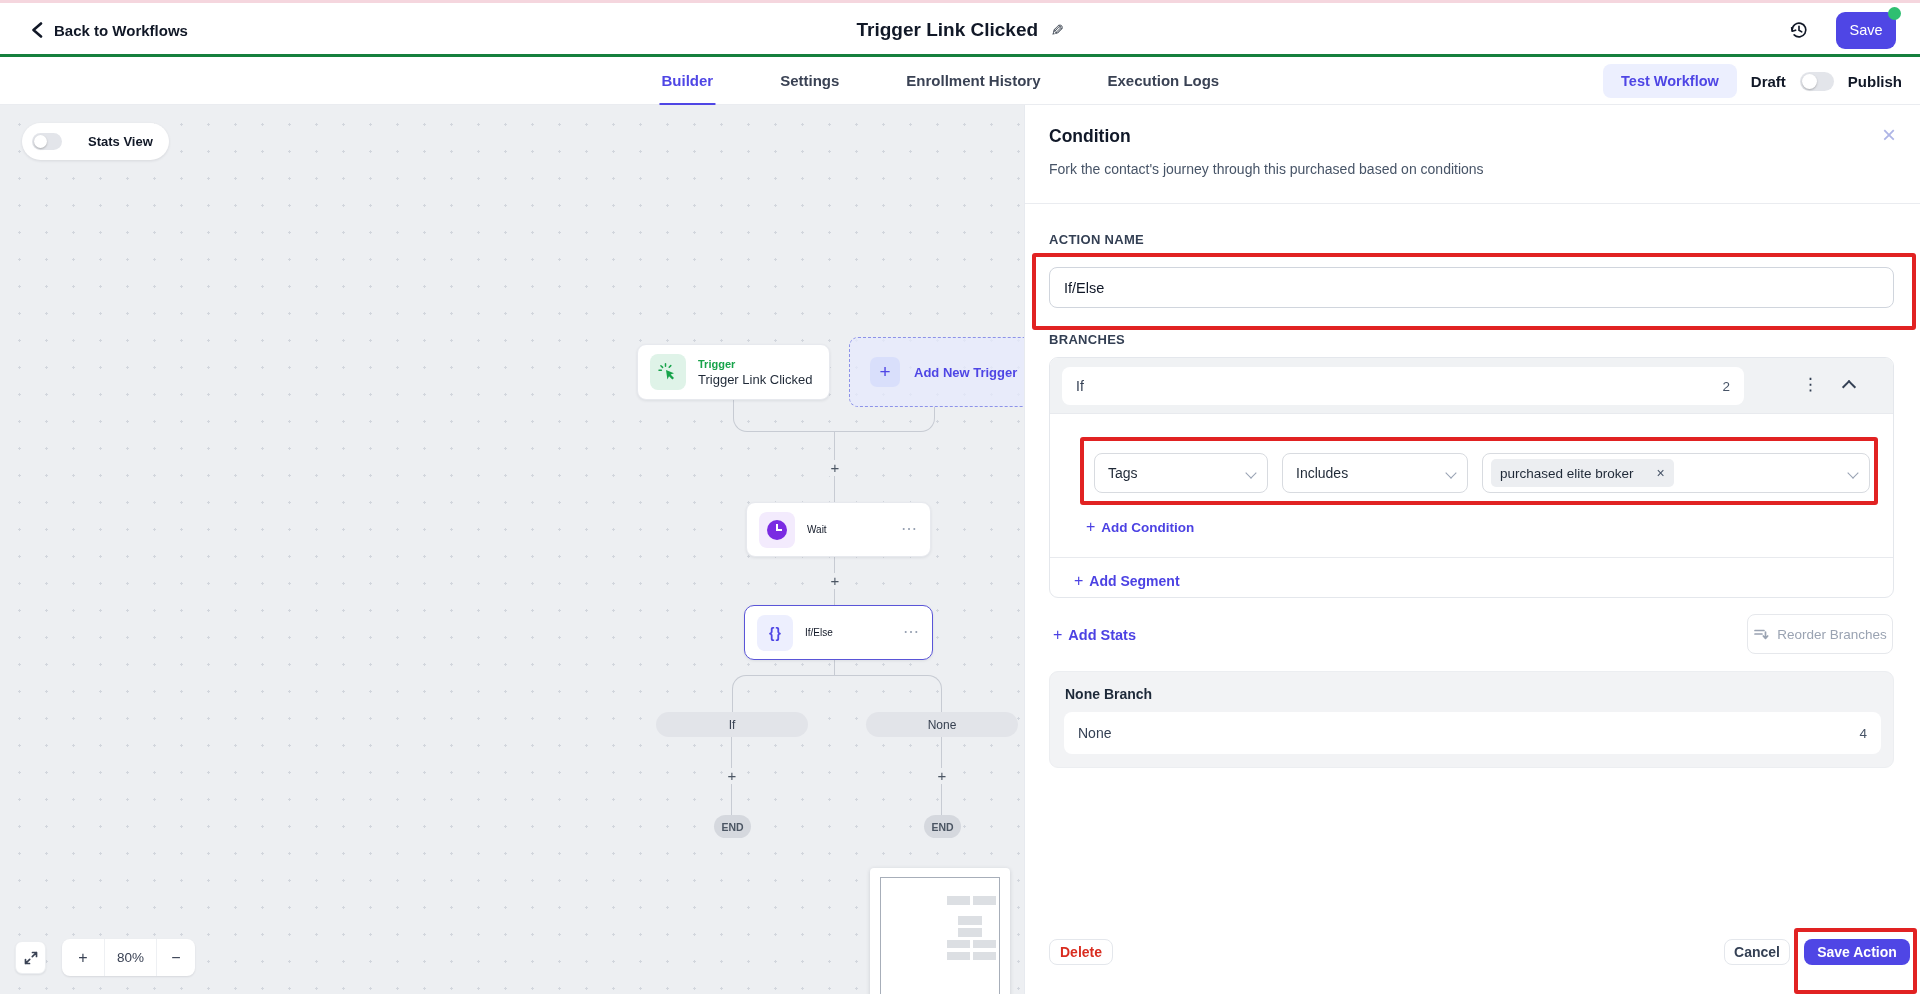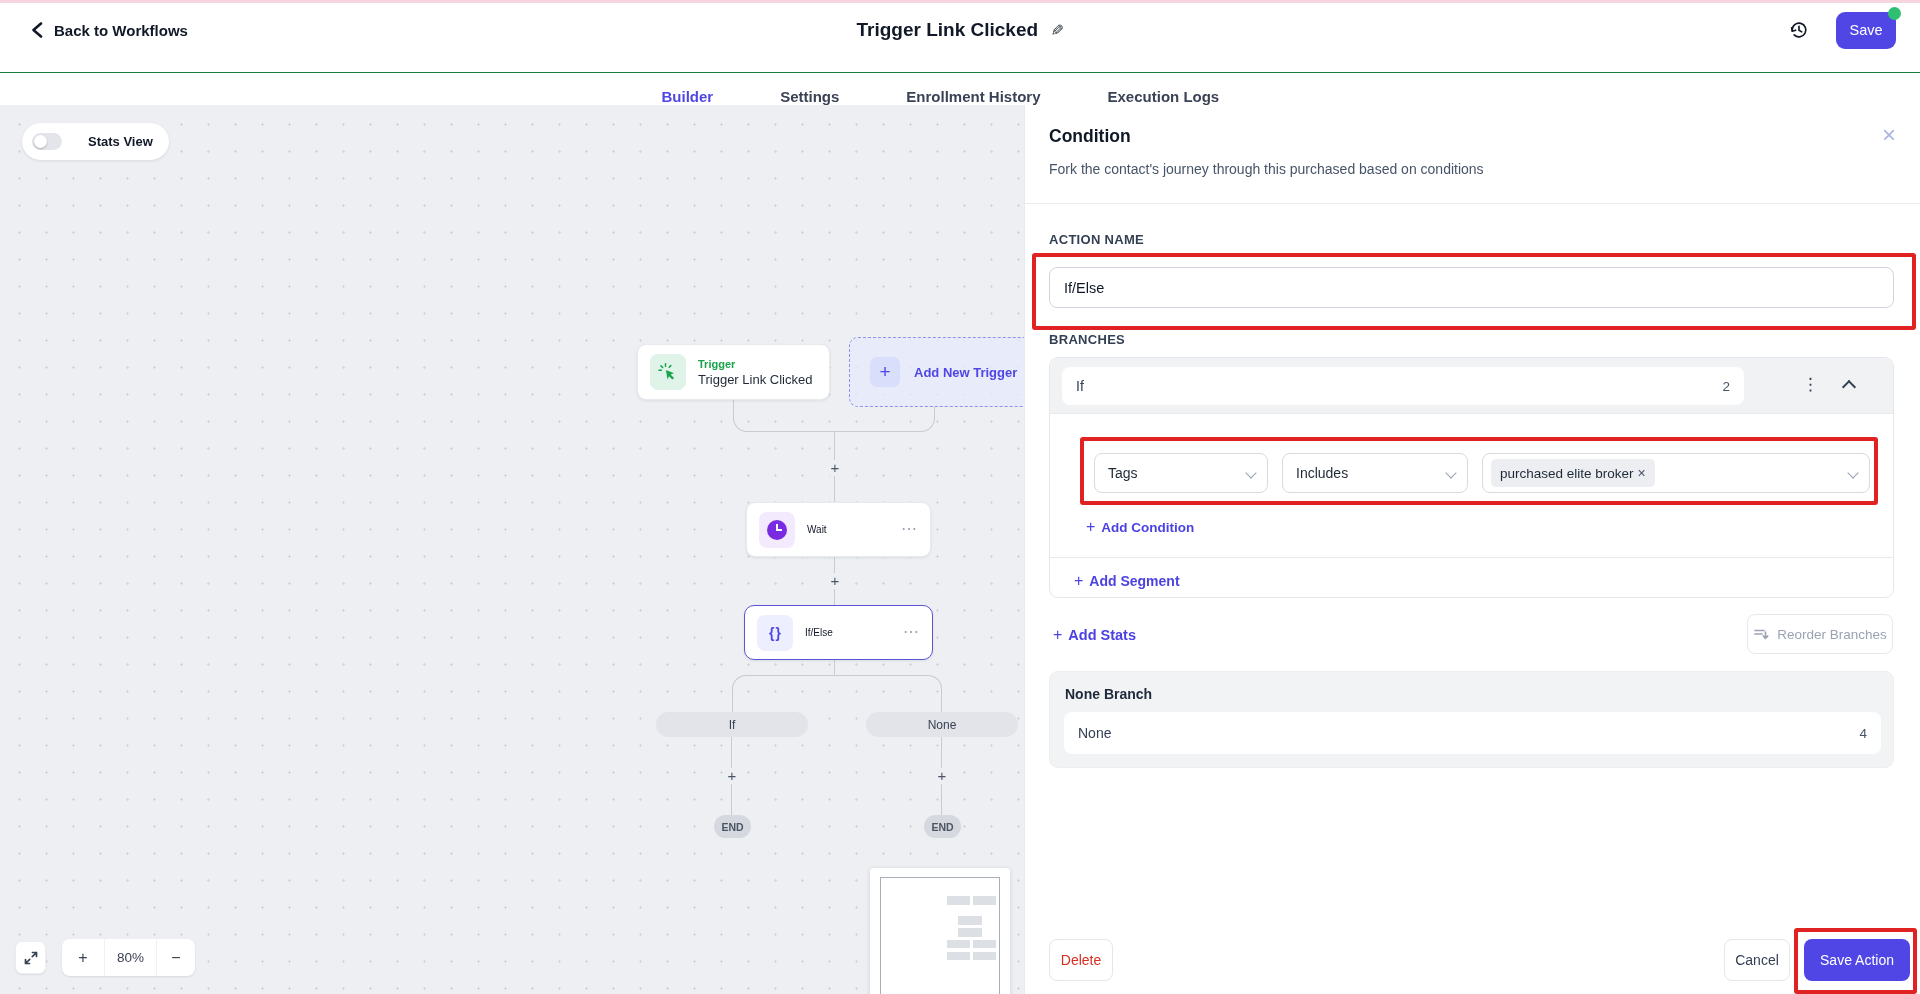--- a/index.html
+++ b/index.html
@@ -2,21 +2,21 @@
 <html><head>
 <meta charset="utf-8">
 <style>
   * { margin:0; padding:0; box-sizing:border-box; }
   html,body { width:1920px; height:994px; overflow:hidden; }
   body { font-family:"Liberation Sans", sans-serif; color:#101828; background:#fff; }
   #app { position:relative; width:1920px; height:994px; overflow:hidden; }
 
   
   .topstrip { height:3px; background:#f5d6de; }
-  .appbar { position:relative; height:70px; background:#fff; border-bottom:1px solid #15803d; }
+  .appbar { position:relative; height:54px; background:#fff; border-bottom:3px solid #15803d; }
   .back { position:absolute; left:30px; top:0; height:54px; display:flex; align-items:center; gap:10px; cursor:pointer; }
   .back span { font-size:15px; font-weight:700; color:#111827; }
   .title-wrap { position:absolute; left:50%; top:0; transform:translateX(-50%); height:54px; display:flex; align-items:center; gap:12px; }
   .title-wrap .title { font-size:19px; font-weight:700; color:#111827; }
   .pencil { font-size:16px; color:#1f2937; transform:scaleX(-1); cursor:pointer; }
   .appbar-right { position:absolute; right:24px; top:0; height:54px; display:flex; align-items:center; gap:26px; }
   .save-btn { position:relative; width:60px; height:37px; background:#4f46e5; border:none; border-radius:9px; color:#fff; font-size:14.5px; font-weight:400; font-family:inherit; cursor:pointer; }
   .green-dot { position:absolute; right:-5px; top:-5px; width:13px; height:13px; border-radius:50%; background:#2fbf71; }
 
   
@@ -92,38 +92,38 @@
   .branch-name-field .bn { font-size:14px; color:#344054; flex:1; }
   .branch-name-field .count { font-size:13.5px; color:#475467; }
   .kebab { position:absolute; left:752px; top:16px; font-size:17px; color:#344054; cursor:pointer; }
   .chev-up { position:absolute; left:794px; top:24px; width:10px; height:10px; border-left:2px solid #344054; border-top:2px solid #344054; transform:rotate(45deg); cursor:pointer; }
 
   .select { position:absolute; height:40px; border:1px solid #d8dbe0; border-radius:8px; background:#fff; display:flex; align-items:center; padding:0 30px 0 13px; font-size:14px; color:#1f2937; cursor:pointer; }
   .select .cd { position:absolute; right:12px; top:15px; width:8px; height:8px; border-right:1.6px solid #98a2b3; border-bottom:1.6px solid #98a2b3; transform:rotate(45deg); }
   .sel-field { left:44px; top:95px; width:174px; }
   .sel-op { left:232px; top:95px; width:186px; }
   .sel-val { left:432px; top:95px; width:388px; padding-left:8px; }
-  .chip { background:#eceef1; border-radius:5px; padding:6px 9px; font-size:13.5px; color:#1f2937; display:flex; align-items:center; gap:4px; }
+  .chip { background:#eceef1; border-radius:5px; padding:6px 9px; font-size:13.5px; color:#1f2937; display:flex; align-items:center; gap:23px; }
   .chip .x { color:#475467; font-size:14px; cursor:pointer; }
 
   .link-btn { position:absolute; display:flex; align-items:center; gap:6px; color:#4c42e3; font-weight:700; cursor:pointer; }
   .link-btn .p { font-size:16px; font-weight:400; }
   .add-condition { left:36px; top:160px; font-size:13.5px; }
   .seg-divider { position:absolute; left:0; top:199px; width:100%; border-top:1px solid #e8eaee; }
   .add-segment { left:24px; top:214px; font-size:14px; }
   .add-branch { left:28px; top:521px; font-size:14.5px; }
   .reorder-btn { position:absolute; left:722px; top:509px; width:146px; height:40px; background:#fff; border:1px solid #e6e8ec; border-radius:8px; display:flex; align-items:center; justify-content:center; gap:8px; color:#9aa3b2; font-size:13.5px; cursor:default; }
 
   .none-card { position:absolute; left:24px; top:566px; width:845px; height:97px; background:#f2f3f5; border:1px solid #eceef1; border-radius:9px; }
   .none-card .nc-label { position:absolute; left:15px; top:14px; font-size:14px; font-weight:700; color:#1d2939; }
   .none-field { position:absolute; left:14px; top:40px; width:817px; height:42px; background:#fff; border-radius:8px; display:flex; align-items:center; padding:0 14px; }
   .none-field .bn { font-size:14px; color:#344054; flex:1; }
   .none-field .count { font-size:13.5px; color:#475467; }
 
-  .panel-footer-btn { position:absolute; height:42px; border-radius:8px; font-size:14px; font-weight:400; font-family:inherit; display:flex; align-items:center; justify-content:center; cursor:pointer; }
+  .panel-footer-btn { position:absolute; height:26px; border-radius:8px; font-size:14px; font-weight:700; font-family:inherit; display:flex; align-items:center; justify-content:center; cursor:pointer; }
   .delete-btn { left:24px; top:834px; width:64px; background:#fff; border:1px solid #e4e7ec; color:#d92d20; }
   .cancel-btn { left:699px; top:834px; width:66px; background:#fff; border:1px solid #e4e7ec; color:#344054; }
   .save-action-btn { left:779px; top:834px; width:106px; background:#4f46e5; border:none; color:#fff; }
 
   
   .ann { position:absolute; border:4px solid #e12222; border-radius:3px; pointer-events:none; z-index:50; }
   .ann1 { left:1032px; top:253px; width:884px; height:77px; }
   .ann2 { left:1080px; top:437px; width:798px; height:68px; }
   .ann3 { left:1794px; top:928px; width:123px; height:66px; }
 
@@ -158,20 +158,28 @@
       </button>
     </div>
   </header>
 
   <nav class="tabbar">
     <div class="tabs">
       <div class="tab active">Builder</div>
       <div class="tab">Settings</div>
       <div class="tab">Enrollment History</div>
       <div class="tab">Execution Logs</div>
+    </div>
+    <div class="tabbar-right">
+      <button class="test-btn">Test Workflow</button>
+      <span class="toggle-label">Draft</span>
+      <div class="toggle">
+          <div class="knob"></div>
+        </div>
+      <span class="toggle-label">Publish</span>
     </div>
   </nav>
 
   <div class="main">
 
     <section class="canvas">
 
       <div class="stats-pill">
         <div class="toggle small">
             <div class="knob"></div>

